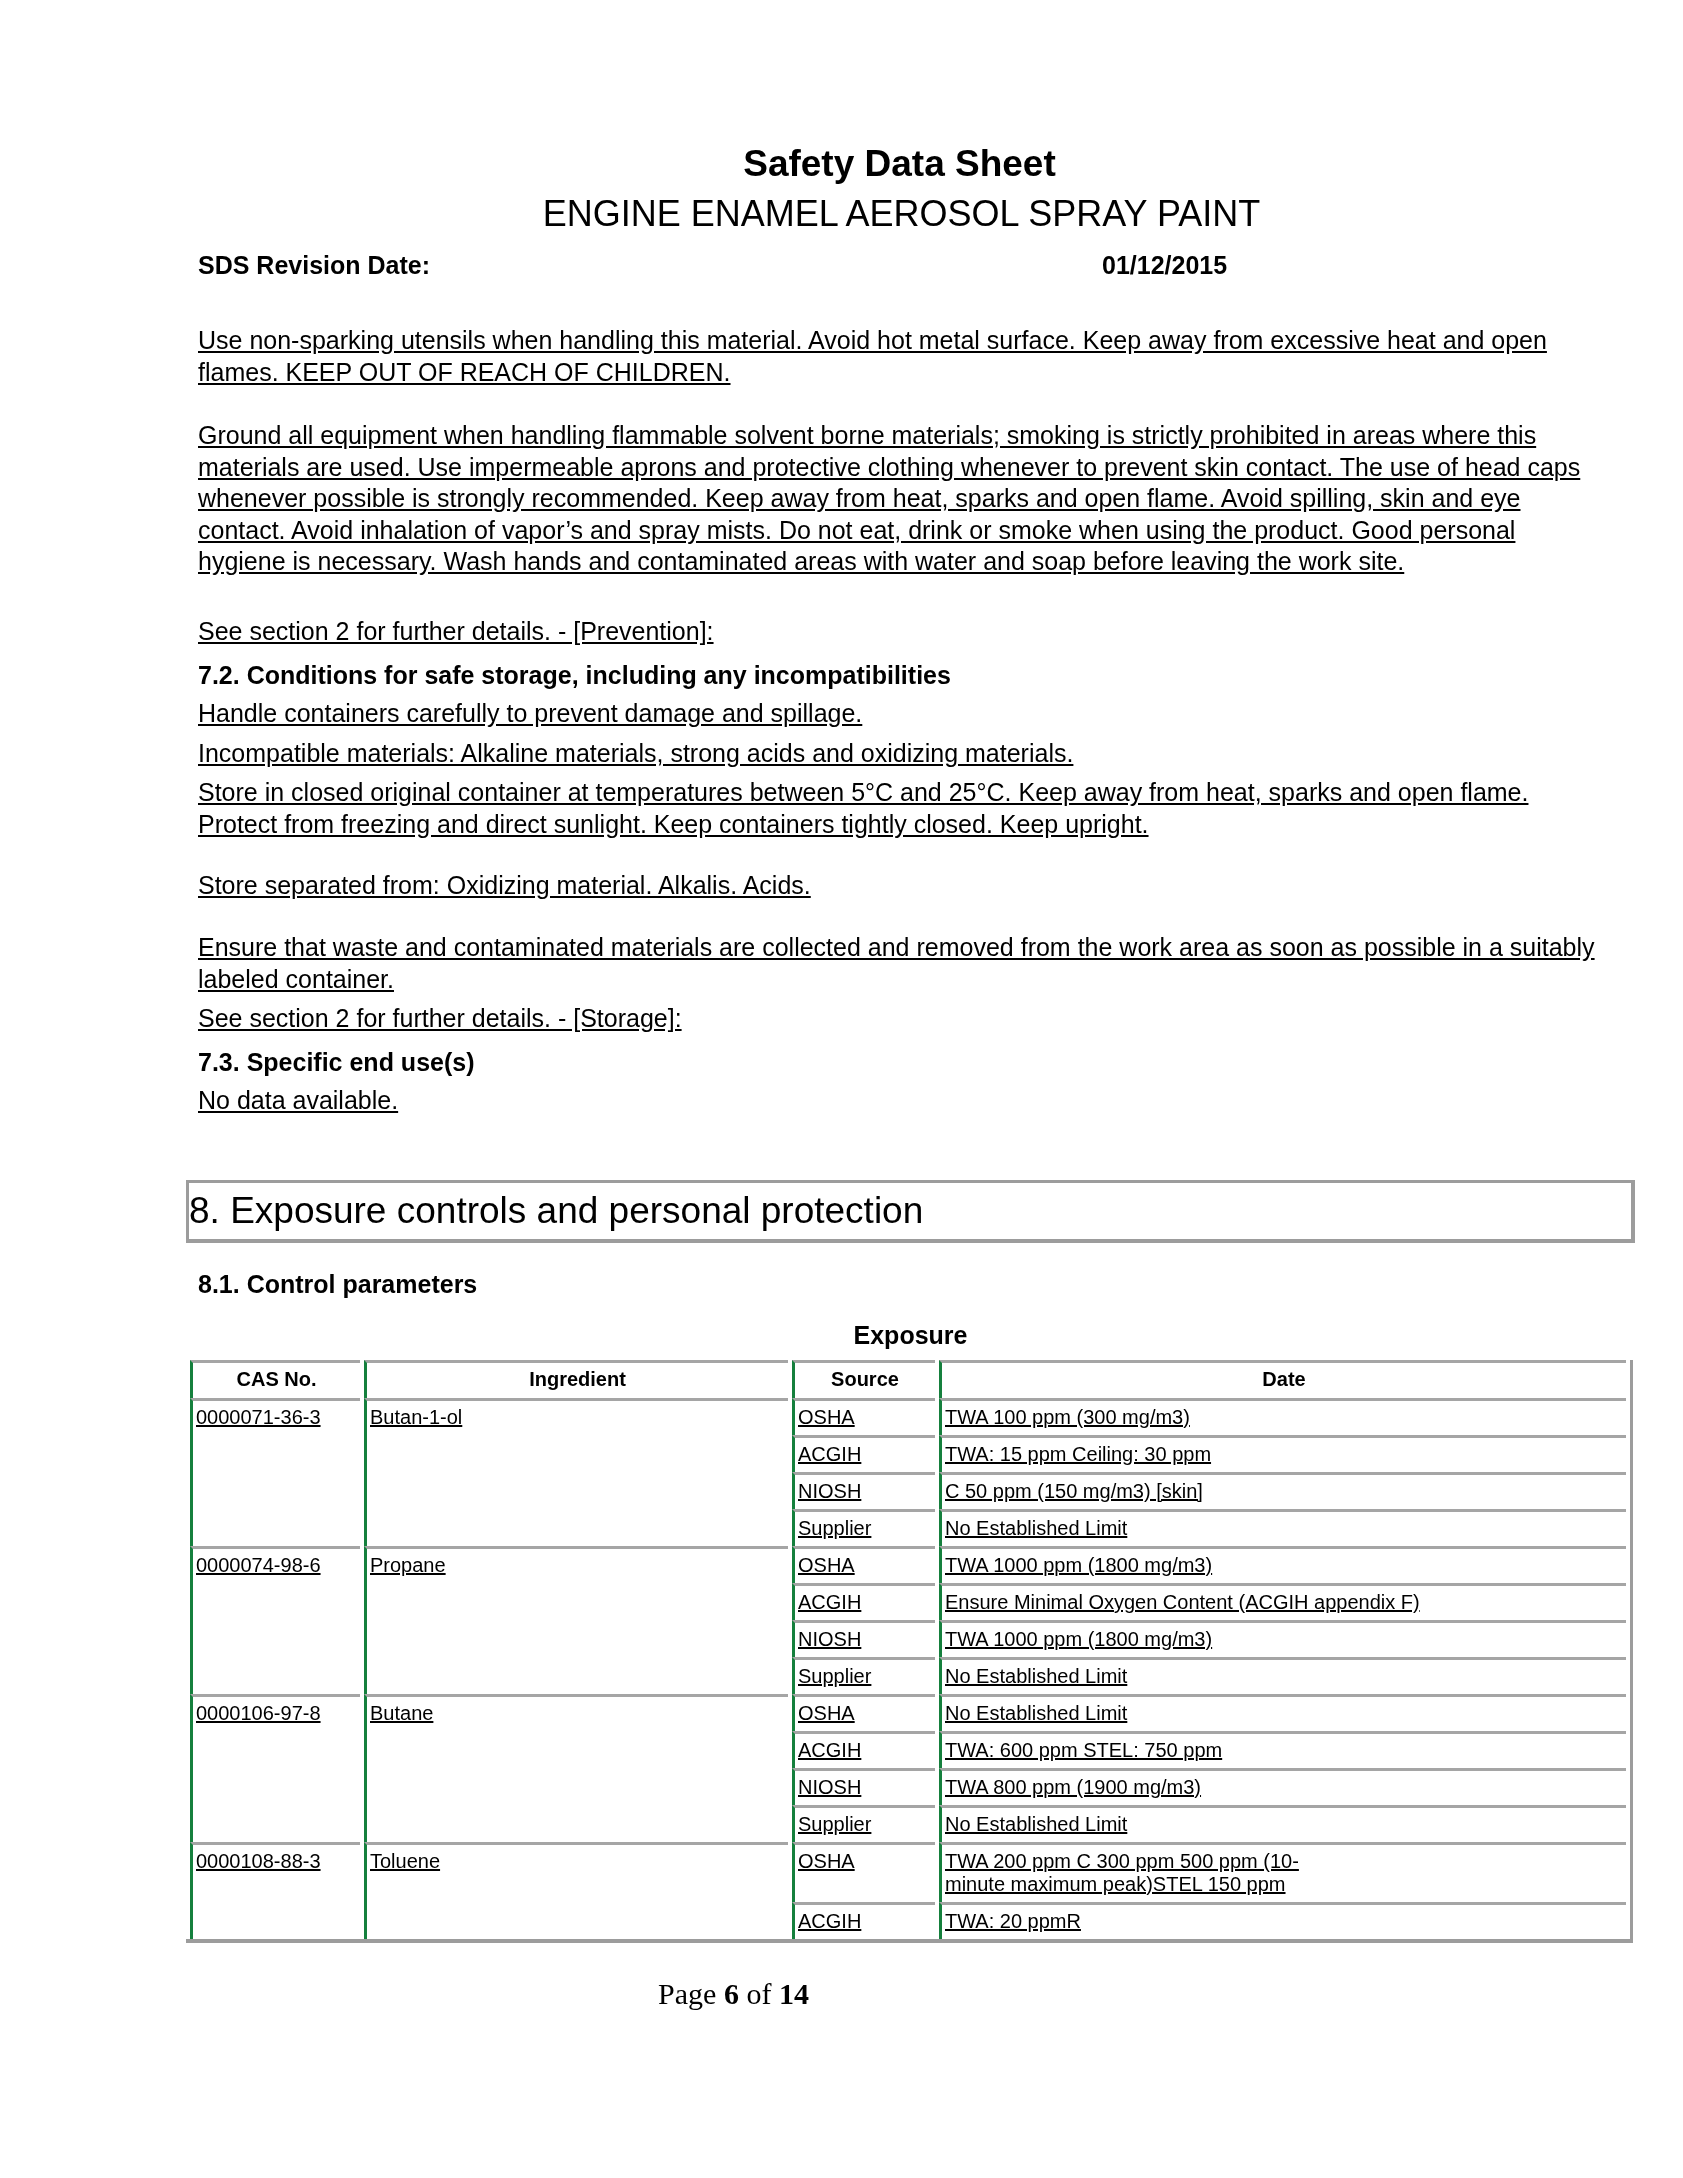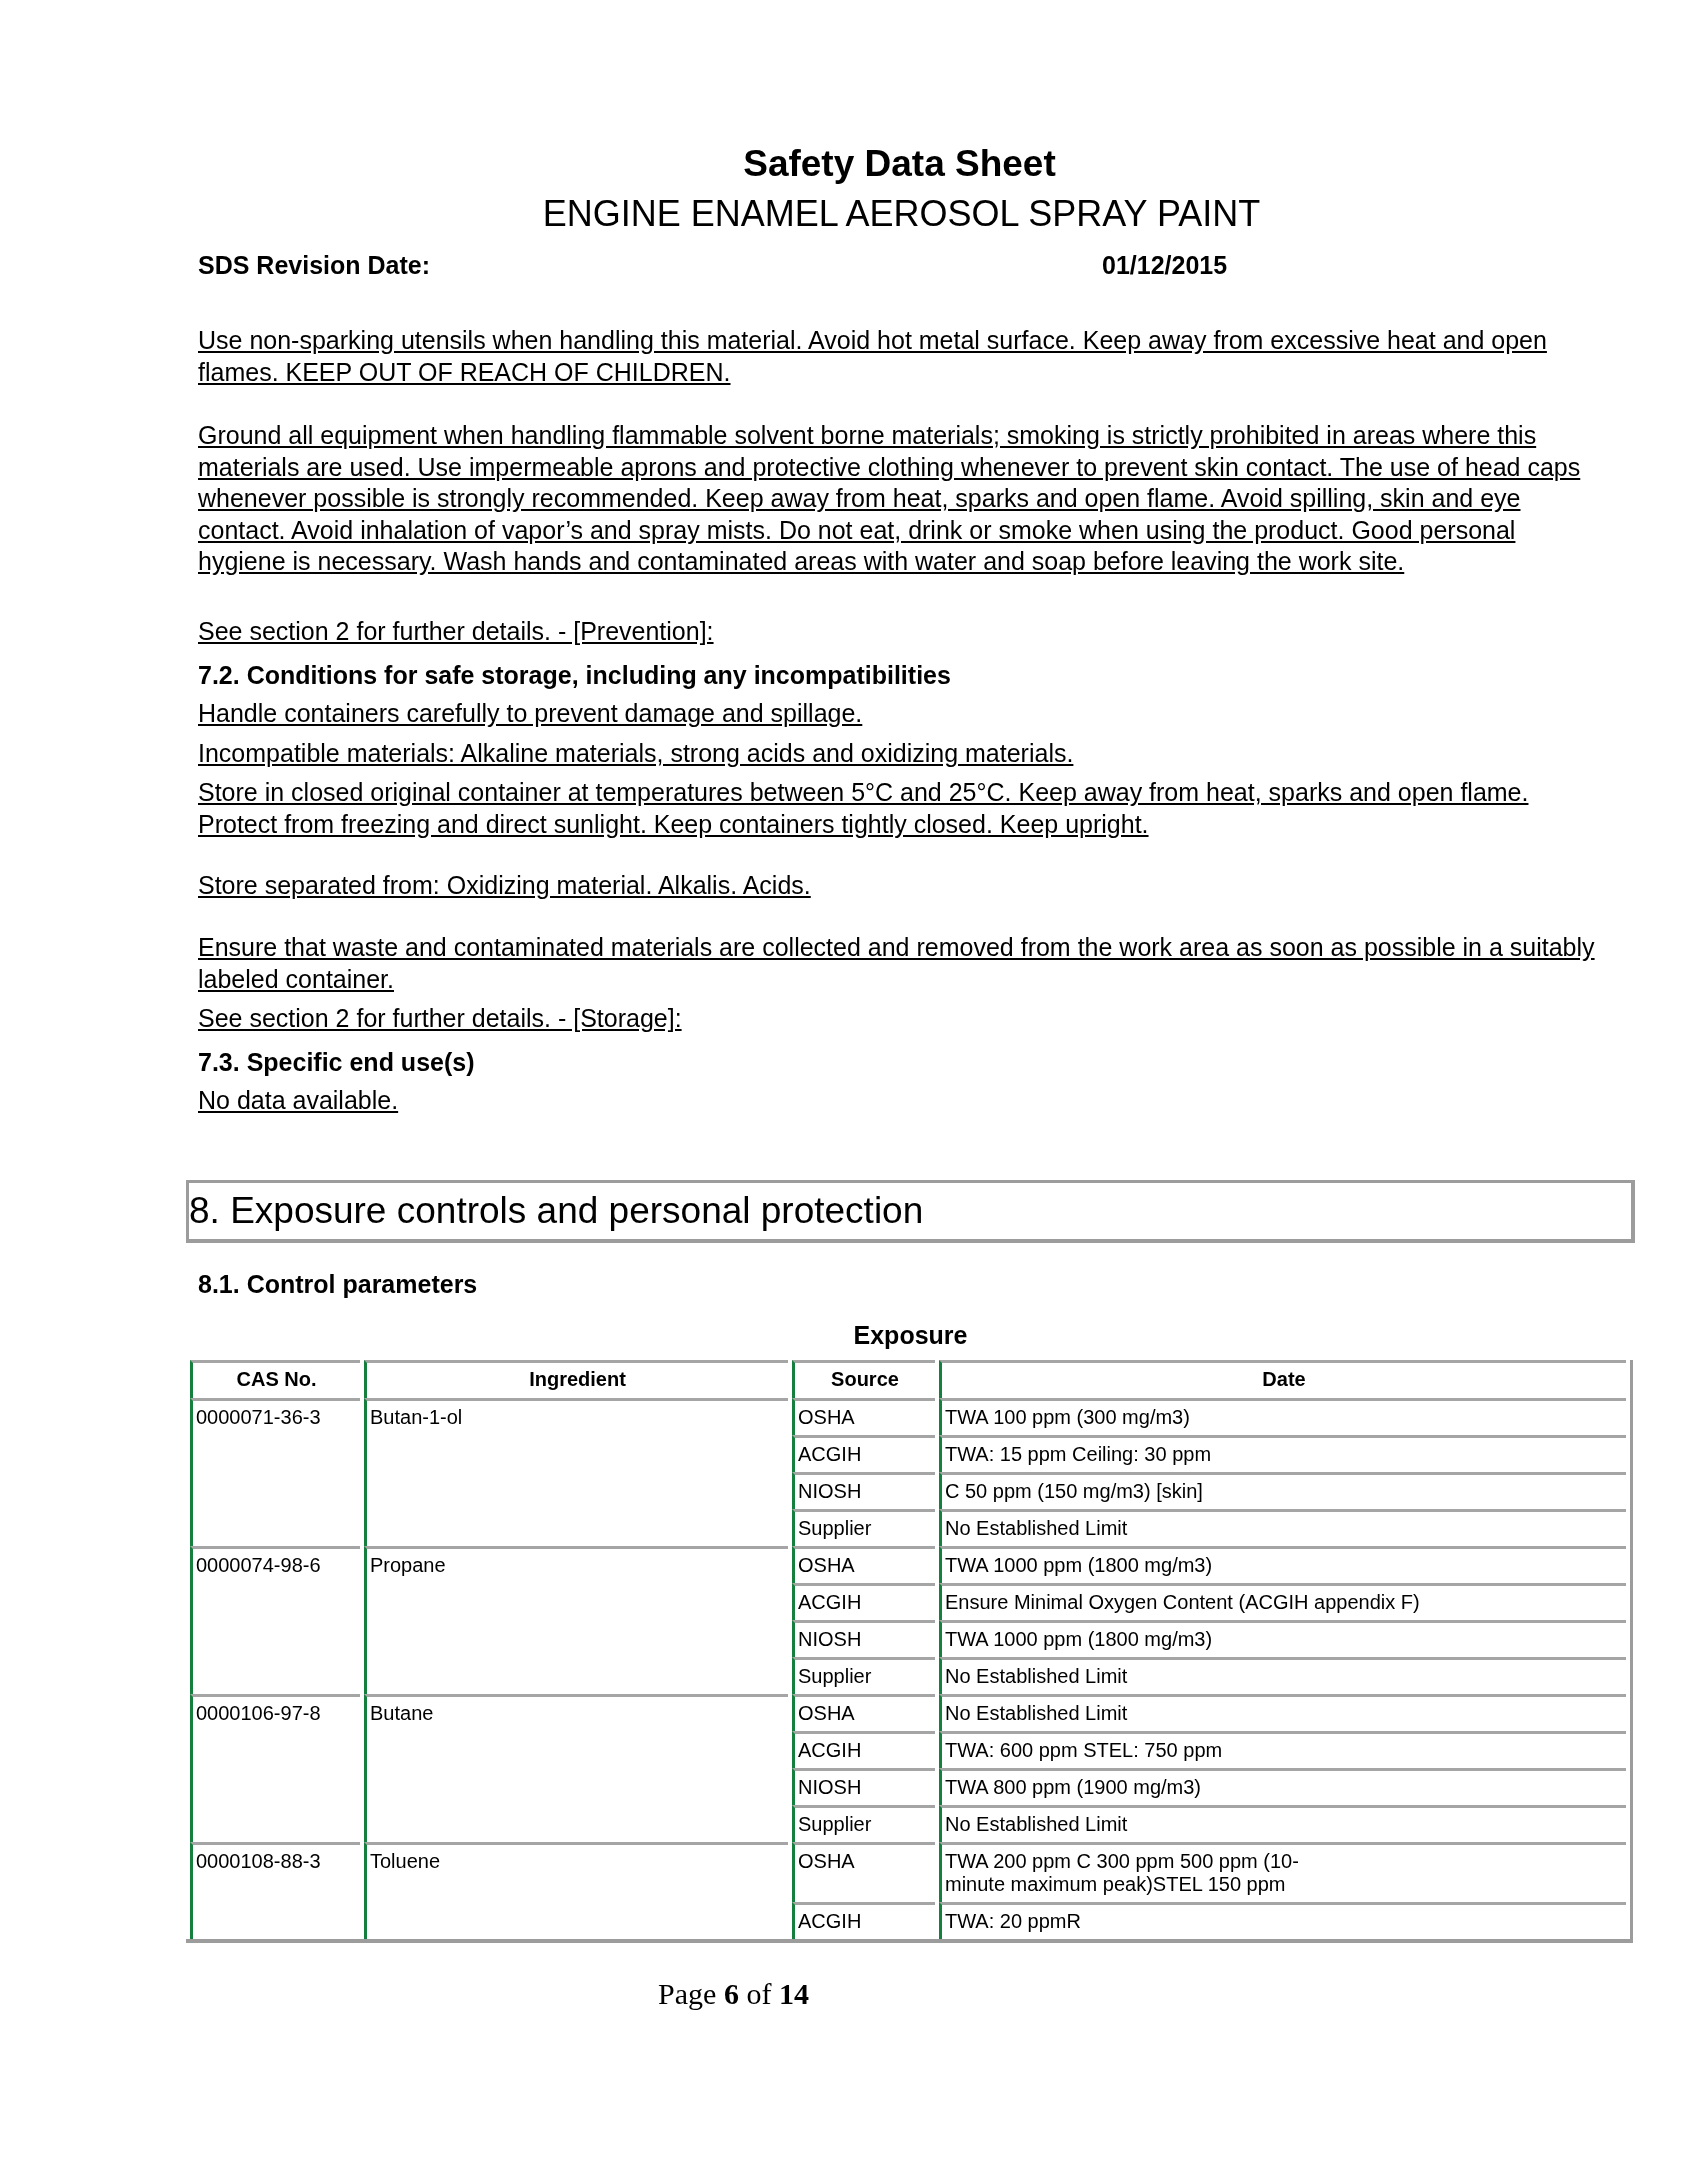--- a/index.html
+++ b/index.html
@@ -23,21 +23,21 @@
   .exposure-caption { left: 186px; width: 1449px; text-align: center; top: 1319px; font-size: 25px; font-weight: bold; line-height: 32px; }
 
   .exposure-table { position: absolute; left: 186px; top: 1360px; width: 1447px;
     border-collapse: separate; border-spacing: 4px 0;
     border-right: 3px solid #9c9c9c; border-bottom: 4px solid #9c9c9c; }
   .exposure-table td, .exposure-table th {
     border-top: 3px solid #a5a5a5; border-left: 3px solid #15803d;
     font-size: 20px; line-height: 23px; vertical-align: top;
     padding: 5px 3px 6px 3px; text-align: left; font-weight: normal; margin-top: 12px; }
   .exposure-table th { font-weight: bold; text-align: center; height: 38px; }
-  .exposure-table td { height: 37px; }
+  .exposure-table td { height: 37px; text-decoration: underline; }
 
   .footer { left: 0; width: 1467px; text-align: center; top: 1976px; font-family: "Liberation Serif", serif; font-size: 30px; line-height: 36px; }
   .footer b { font-weight: bold; }
 </style>
 </head>
 <body>
 
 <div class="abs doc-title">Safety Data Sheet</div>
 <div class="abs product-name">ENGINE ENAMEL AEROSOL SPRAY PAINT</div>
 <div class="abs rev-label">SDS Revision Date:</div>

